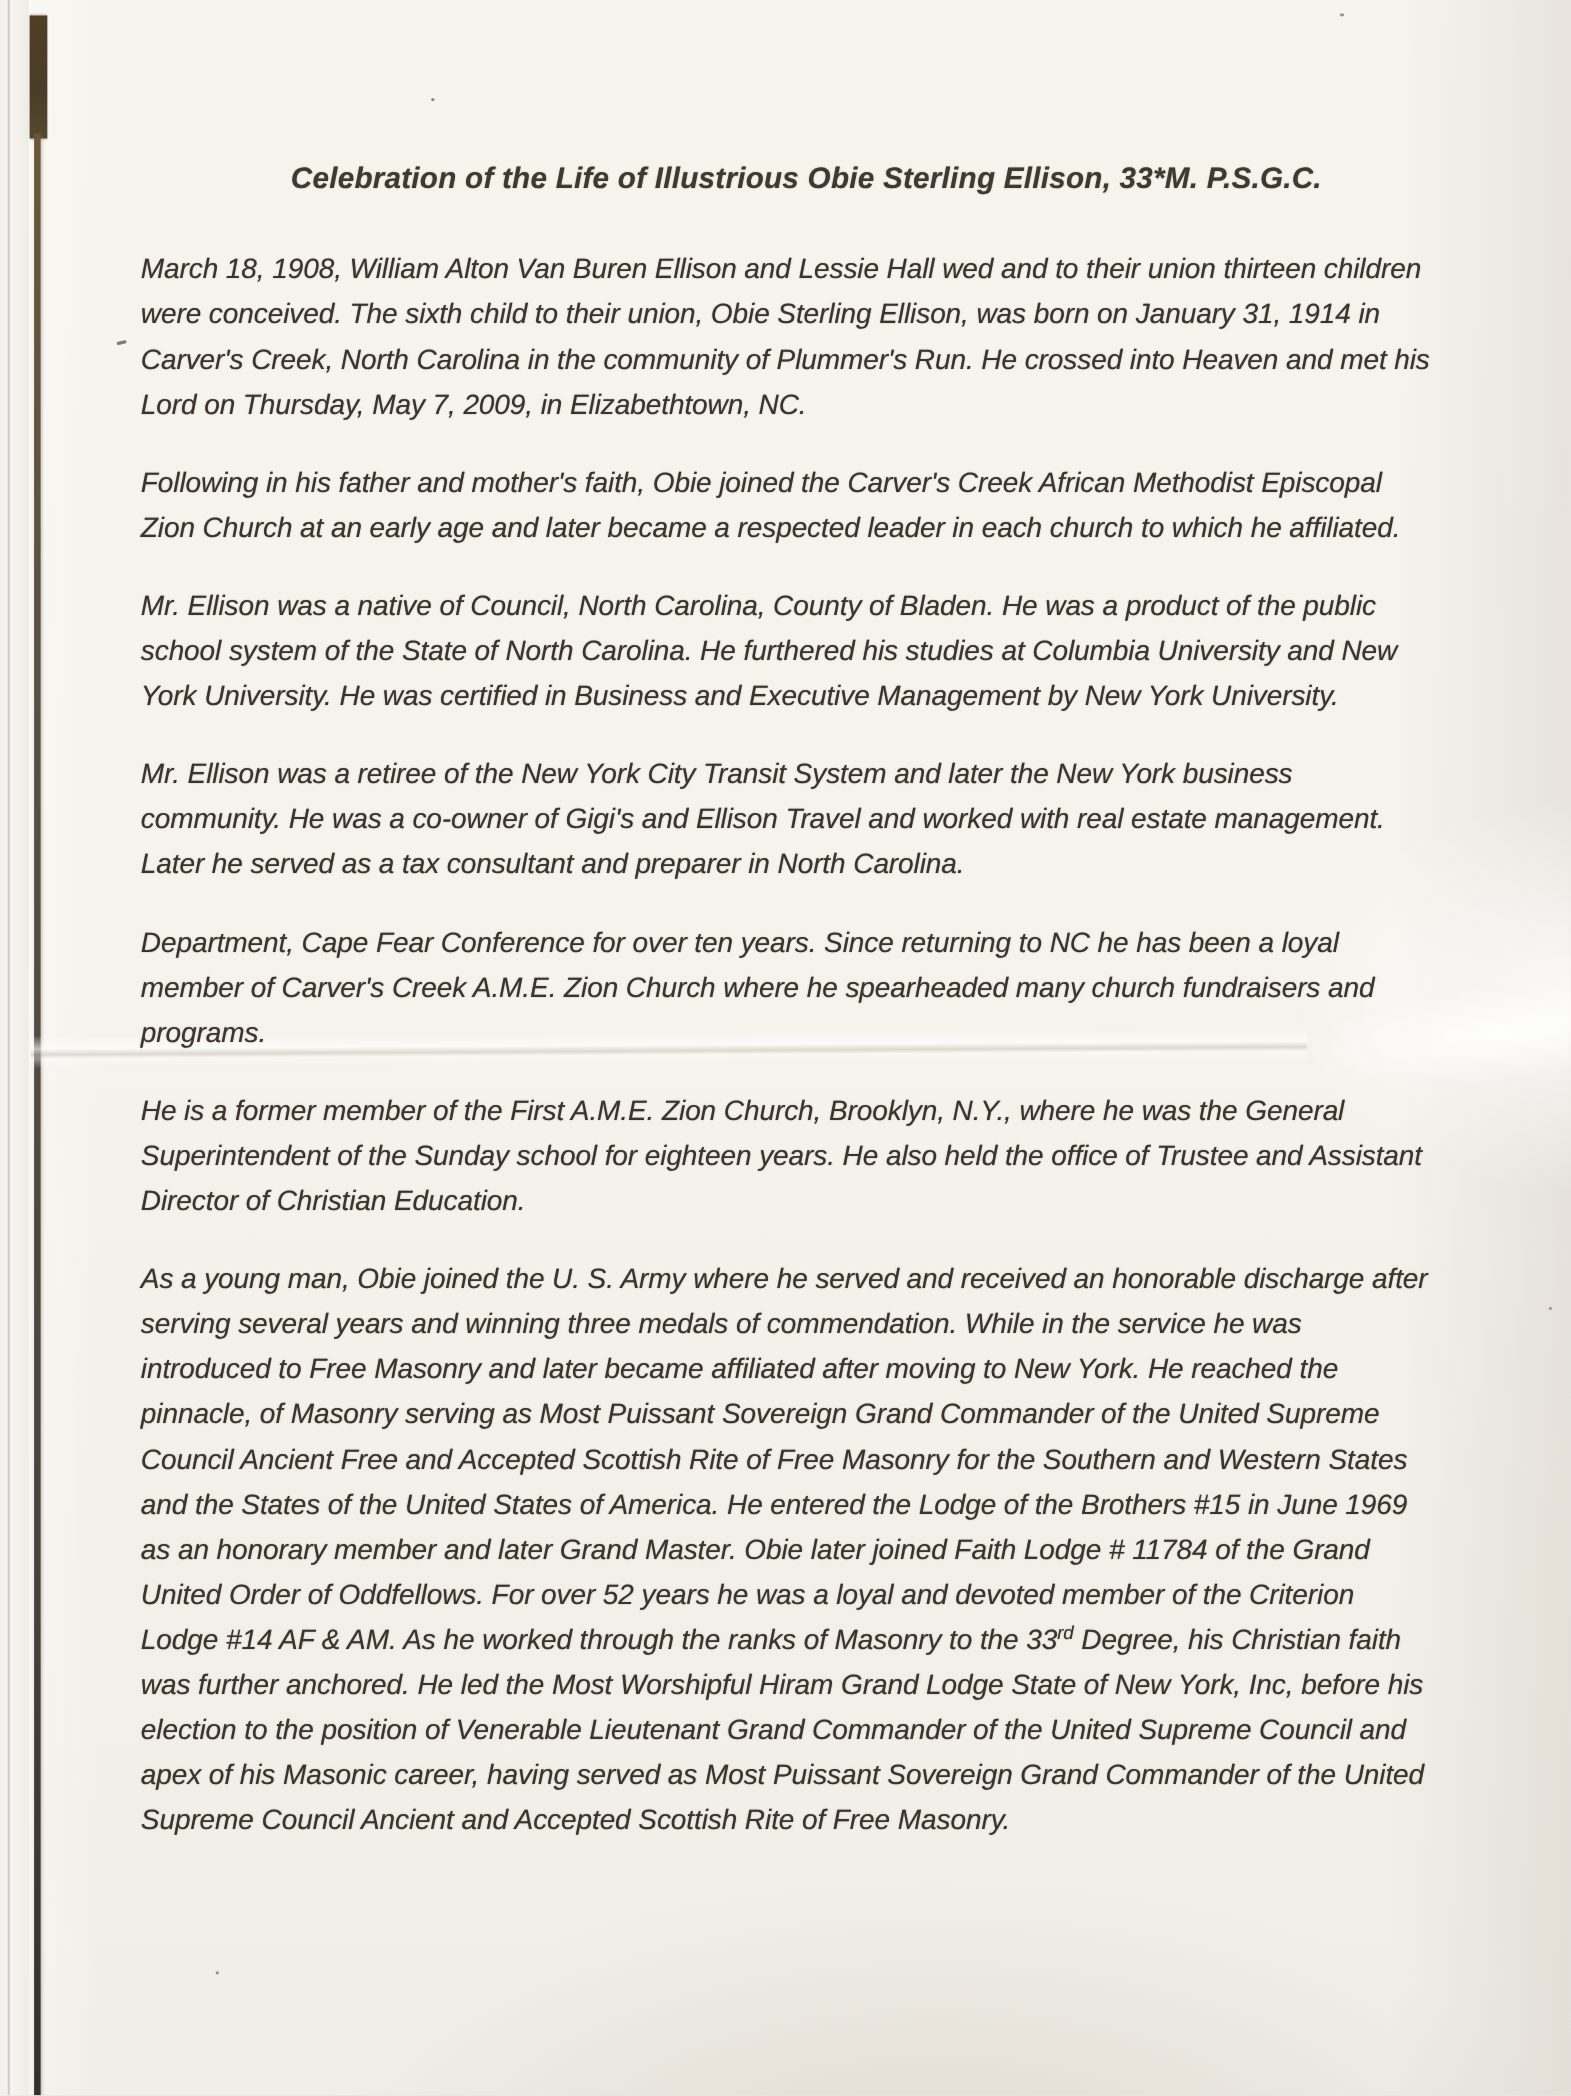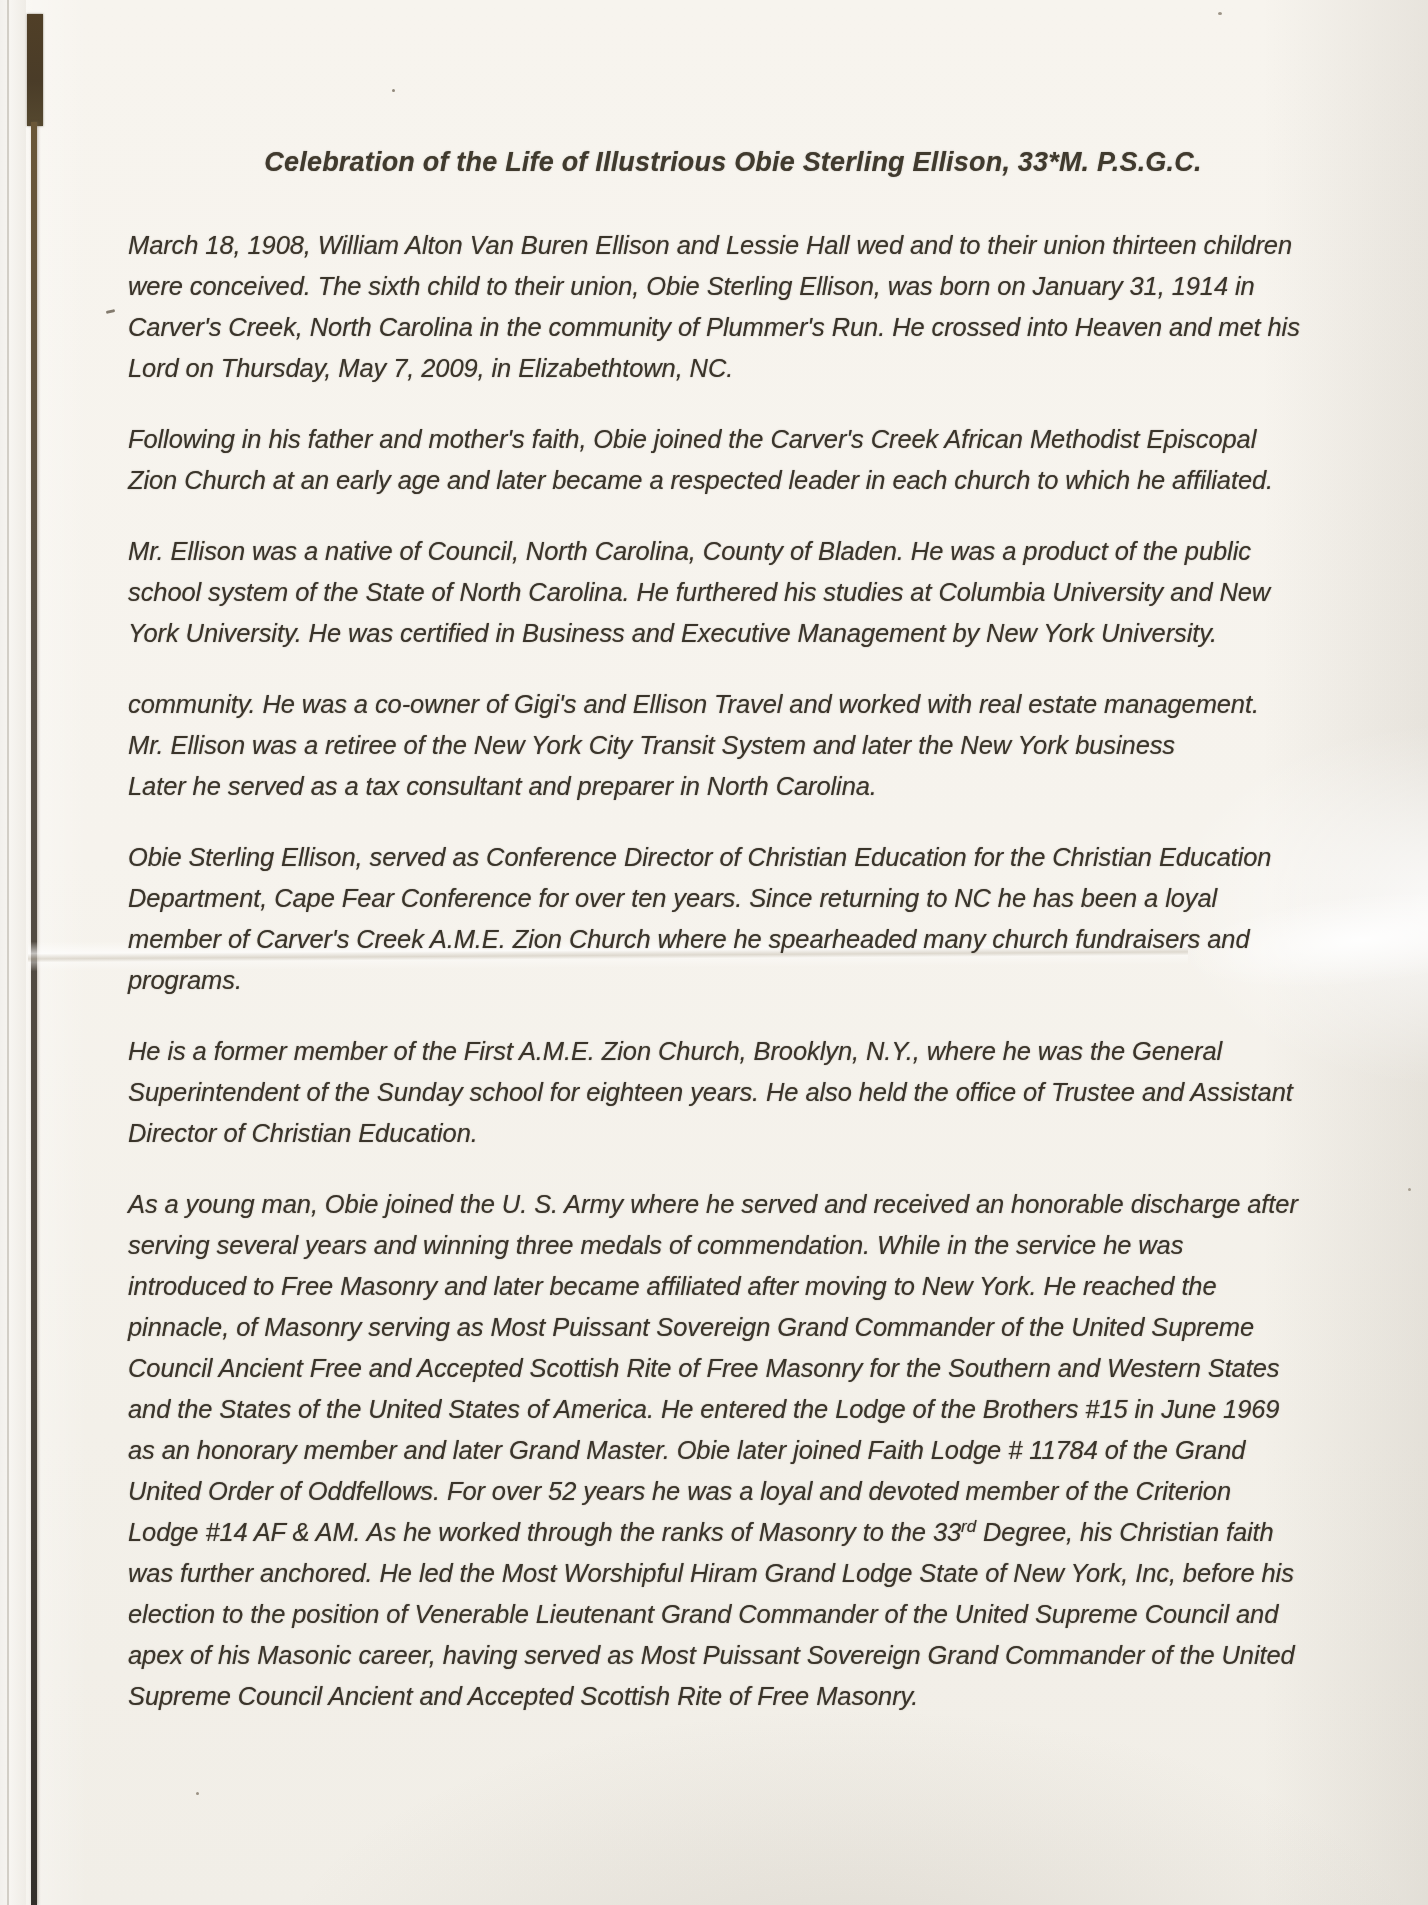--- a/index.html
+++ b/index.html
@@ -102,26 +102,25 @@
         <div class="para">
           <div class="line">Following in his father and mother's faith, Obie joined the Carver's Creek African Methodist Episcopal</div>
           <div class="line">Zion Church at an early age and later became a respected leader in each church to which he affiliated.</div>
         </div>
         <div class="para">
           <div class="line">Mr. Ellison was a native of Council, North Carolina, County of Bladen. He was a product of the public</div>
           <div class="line">school system of the State of North Carolina. He furthered his studies at Columbia University and New</div>
           <div class="line">York University. He was certified in Business and Executive Management by New York University.</div>
         </div>
         <div class="para">
+          <div class="line">Mr. Ellison was a retiree of the New York City Transit System and later the New York business</div>
           <div class="line">community. He was a co-owner of Gigi's and Ellison Travel and worked with real estate management.</div>
-          <div class="line">Mr. Ellison was a retiree of the New York City Transit System and later the New York business</div>
           <div class="line">Later he served as a tax consultant and preparer in North Carolina.</div>
         </div>
         <div class="para">
-          <div class="line">Obie Sterling Ellison, served as Conference Director of Christian Education for the Christian Education</div>
           <div class="line">Department, Cape Fear Conference for over ten years. Since returning to NC he has been a loyal</div>
           <div class="line">member of Carver's Creek A.M.E. Zion Church where he spearheaded many church fundraisers and</div>
           <div class="line">programs.</div>
         </div>
         <div class="para">
           <div class="line">He is a former member of the First A.M.E. Zion Church, Brooklyn, N.Y., where he was the General</div>
           <div class="line">Superintendent of the Sunday school for eighteen years. He also held the office of Trustee and Assistant</div>
           <div class="line">Director of Christian Education.</div>
         </div>
         <div class="para">

